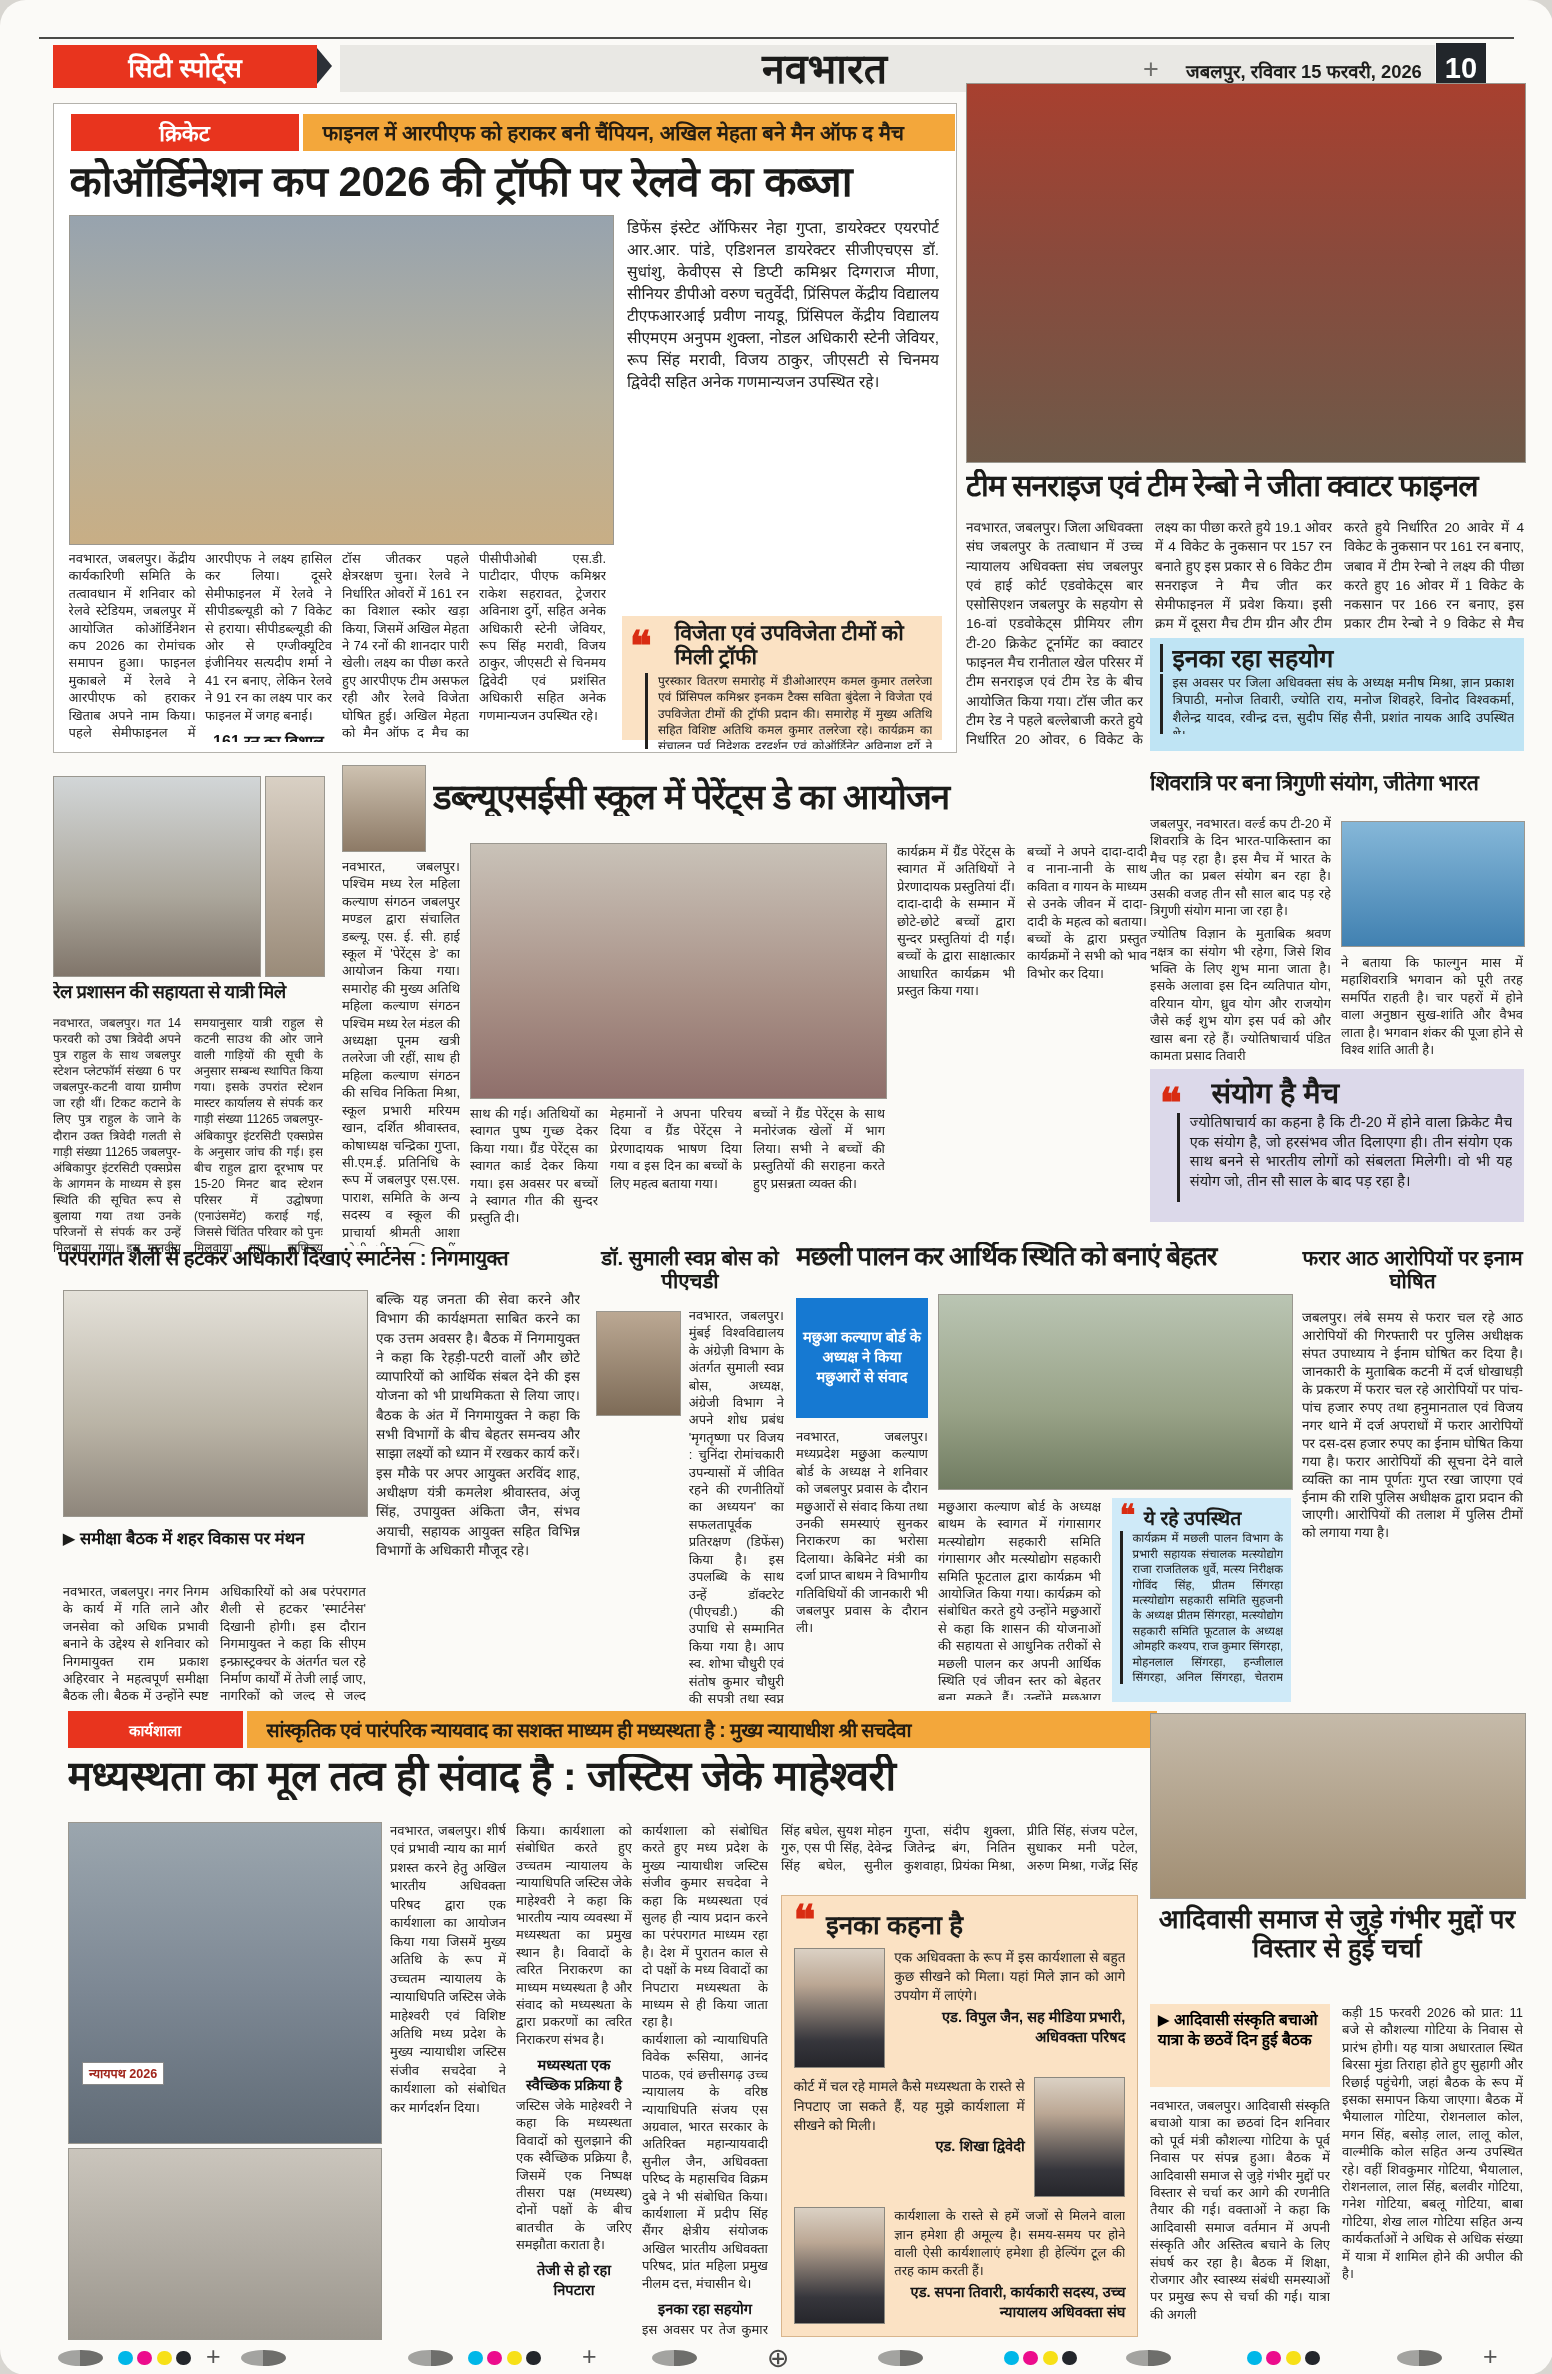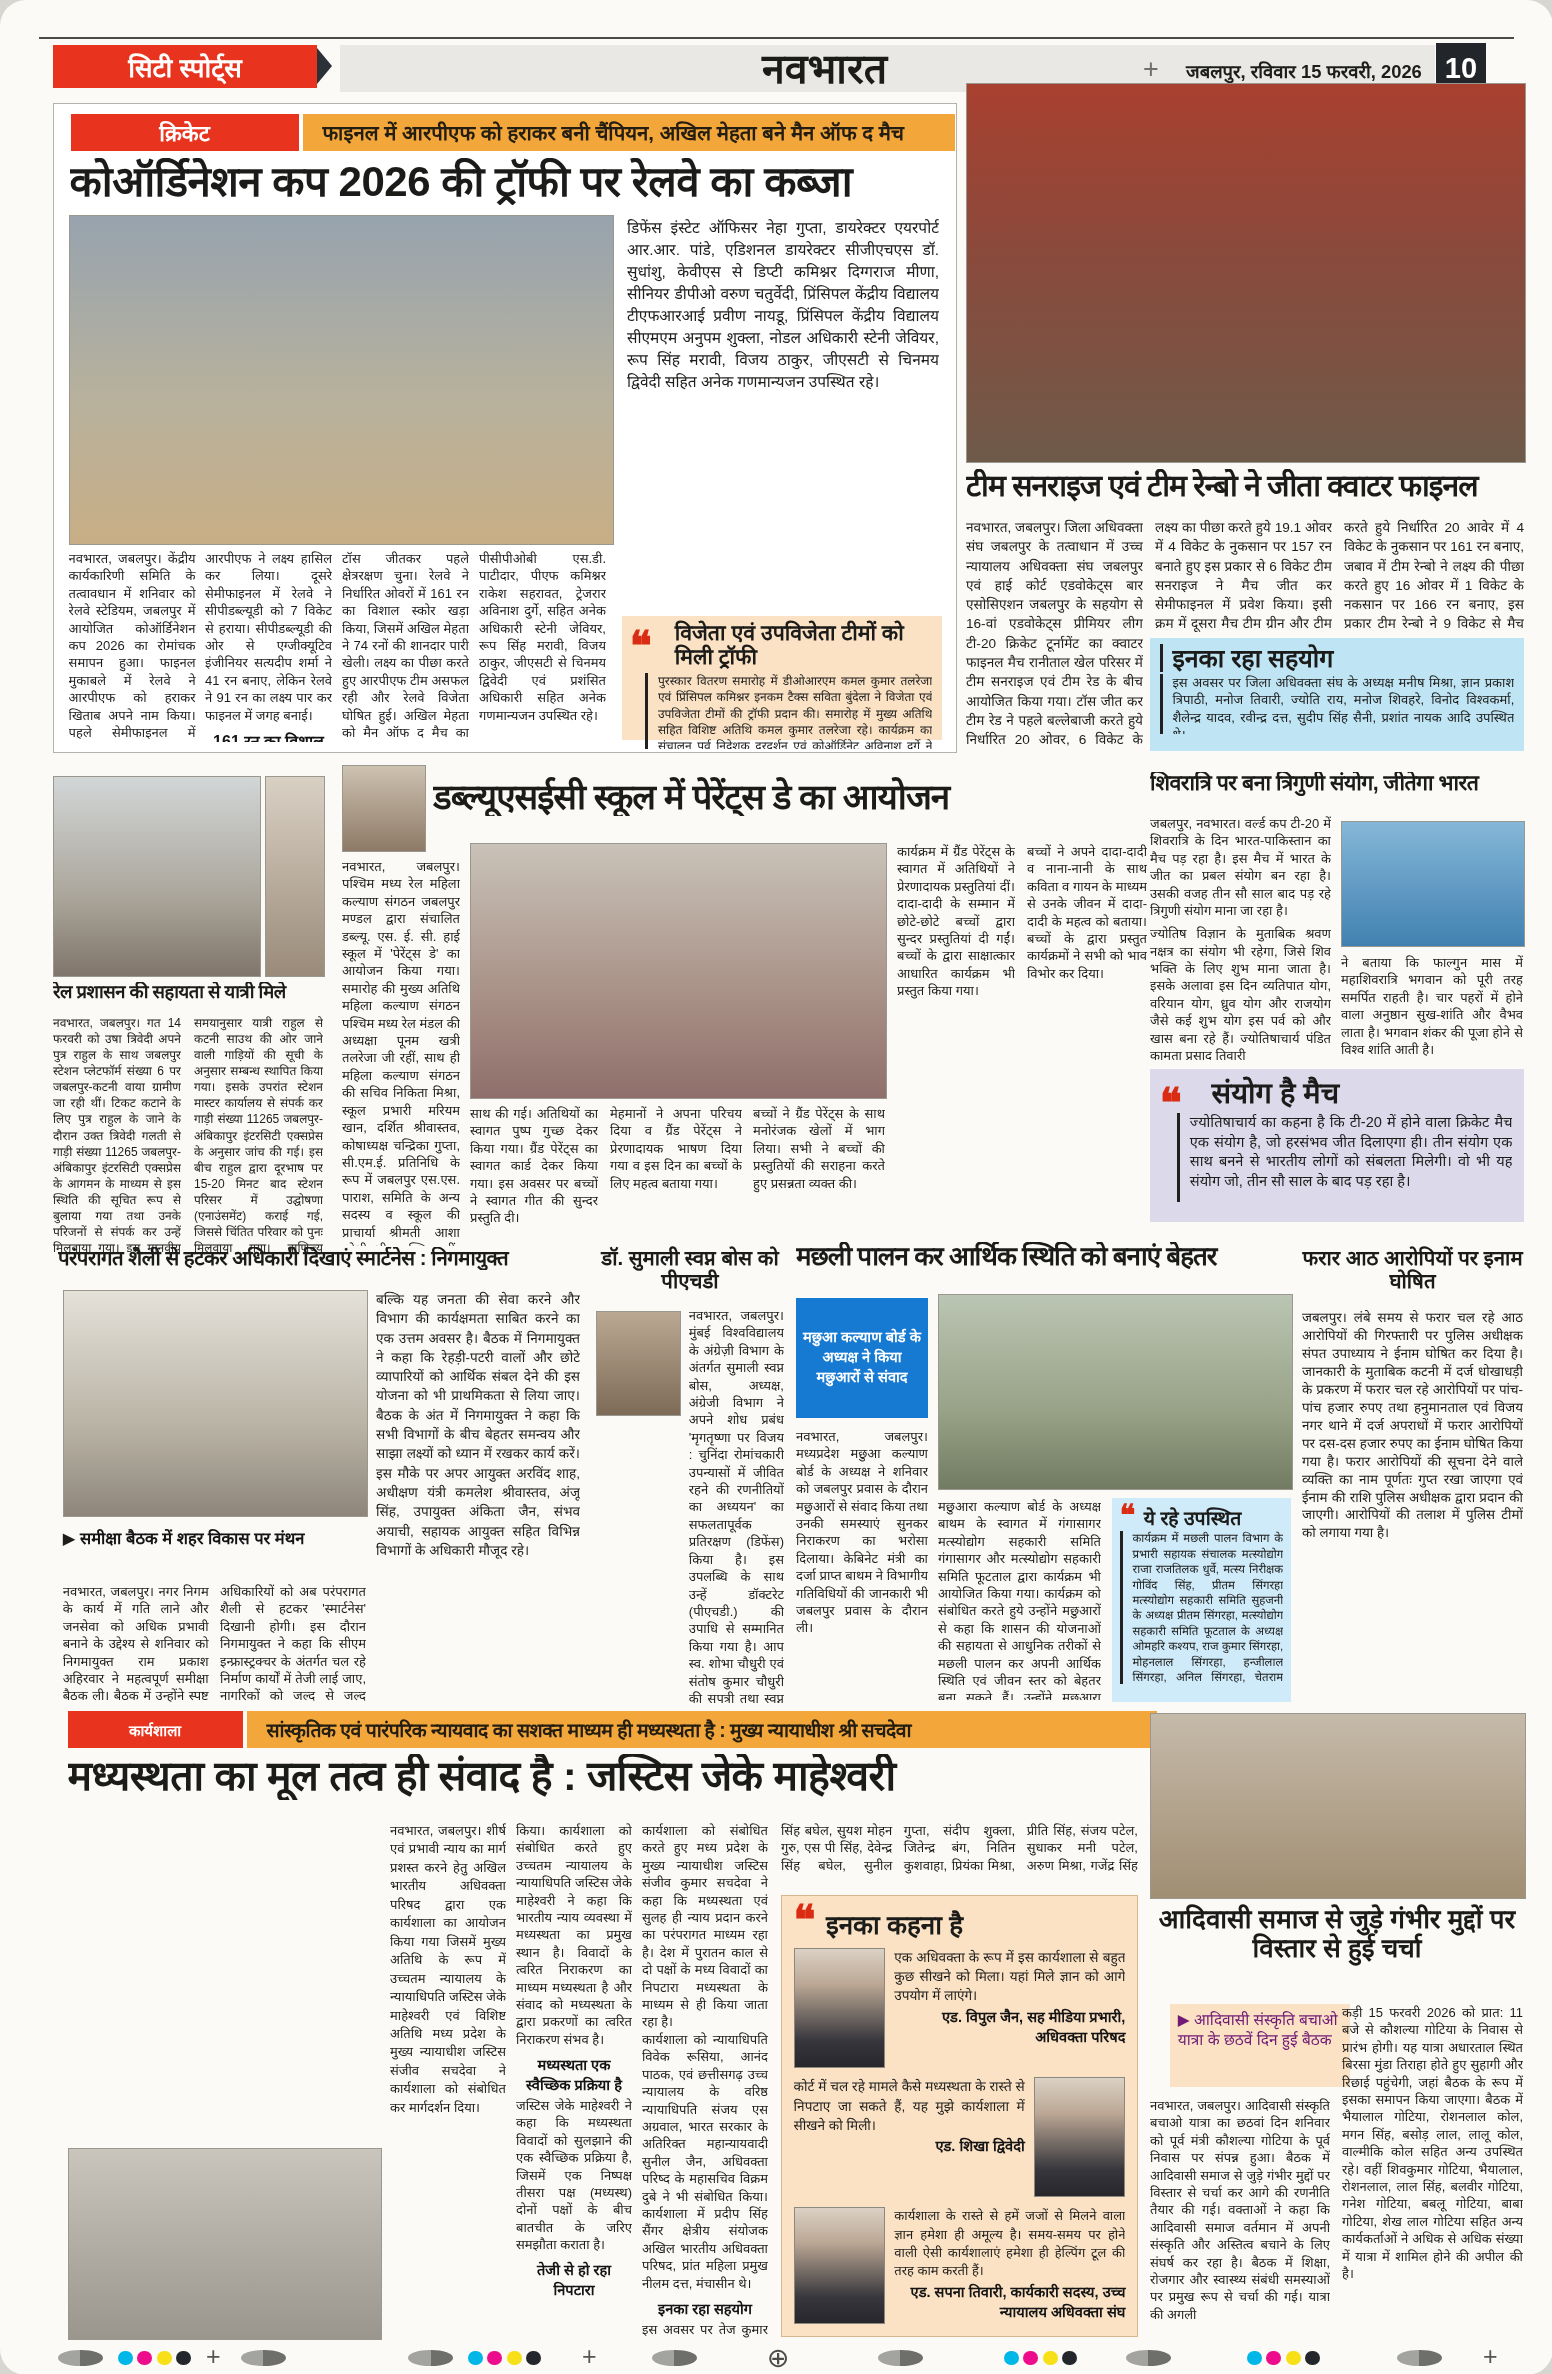--- a/index.html
+++ b/index.html
@@ -171,20 +171,23 @@
   </section>
 
   <section class="abs" style="left:53px;top:1711px;width:1087px;height:631px;">
     <div class="abs badge" style="left:14.6px;top:0;width:175px;height:37px;font-size:15px;justify-content:center;">
         <span>कार्यशाला</span>
       </div>
     <div class="abs kickbar nw" style="left:194px;top:0;width:891px;height:37px;font-size:19.4px;">
         <span>सांस्कृतिक एवं पारंपरिक न्यायवाद का सशक्त माध्यम ही मध्यस्थता है : मुख्य न्यायाधीश श्री सचदेवा</span>
       </div>
     <div class="abs hd nw" style="left:14.6px;top:43px;width:1070px;font-size:41px;"><span>मध्यस्थता का मूल तत्व ही संवाद है : जस्टिस जेके माहेश्वरी</span></div>
+    <div class="photo ph-podium abs" style="left:14.6px;top:111px;width:312px;height:320px;">
+      <div style="position:absolute;left:13.6px;bottom:58px;background:#fff;border:1px solid #888;padding:1.9px 5.8px;font-weight:800;font-size:12.6px;color:#a0251c;"><span>न्यायपथ 2026</span></div>
+    </div>
     <div class="photo ph-dais abs" style="left:14.6px;top:437px;width:312px;height:190px;"></div>
     <div class="abs bt2" style="left:337px;top:111px;width:116px;height:516px;font-size:13px;"><span>नवभारत, जबलपुर। शीर्ष एवं प्रभावी न्याय का मार्ग प्रशस्त करने हेतु अखिल भारतीय अधिवक्ता परिषद द्वारा एक कार्यशाला का आयोजन किया गया जिसमें मुख्य अतिथि के रूप में उच्चतम न्यायालय के न्यायाधिपति जस्टिस जेके माहेश्वरी एवं विशिष्ट अतिथि मध्य प्रदेश के मुख्य न्यायाधीश जस्टिस संजीव सचदेवा ने कार्यशाला को संबोधित कर मार्गदर्शन दिया।</span></div>
     <div class="abs" style="left:463px;top:111px;width:116px;height:516px;overflow:hidden;">
       <div class="bt">किया। कार्यशाला को संबोधित करते हुए उच्चतम न्यायालय के न्यायाधिपति जस्टिस जेके माहेश्वरी ने कहा कि भारतीय न्याय व्यवस्था में मध्यस्थता का प्रमुख स्थान है। विवादों के त्वरित निराकरण का माध्यम मध्यस्थता है और संवाद को मध्यस्थता के द्वारा प्रकरणों का त्वरित निराकरण संभव है।</div>
       <div class="subh" style="font-size:14.6px;">मध्यस्थता एक स्वैच्छिक प्रक्रिया है</div>
       <div class="bt">जस्टिस जेके माहेश्वरी ने कहा कि मध्यस्थता विवादों को सुलझाने की एक स्वैच्छिक प्रक्रिया है, जिसमें एक निष्पक्ष तीसरा पक्ष (मध्यस्थ) दोनों पक्षों के बीच बातचीत के जरिए समझौता कराता है।</div>
       <div class="subh" style="font-size:14.6px;">तेजी से हो रहा निपटारा</div>
     </div>
     <div class="abs" style="left:589px;top:111px;width:126px;height:516px;overflow:hidden;">
       <div class="bt">कार्यशाला को संबोधित करते हुए मध्य प्रदेश के मुख्य न्यायाधीश जस्टिस संजीव कुमार सचदेवा ने कहा कि मध्यस्थता एवं सुलह ही न्याय प्रदान करने का परंपरागत माध्यम रहा है। देश में पुरातन काल से दो पक्षों के मध्य विवादों का निपटारा मध्यस्थता के माध्यम से ही किया जाता रहा है।</div>
@@ -216,21 +219,21 @@
           <div class="bt2" style="font-size:13px;">कार्यशाला के रास्ते से हमें जजों से मिलने वाला ज्ञान हमेशा ही अमूल्य है। समय-समय पर होने वाली ऐसी कार्यशालाएं हमेशा ही हेल्पिंग टूल की तरह काम करती हैं।</div>
           <div class="opname">एड. सपना तिवारी, कार्यकारी सदस्य, उच्च न्यायालय अधिवक्ता संघ</div>
         </div>
       </div>
     </div>
   </section>
 
   <section class="abs" style="left:1150px;top:1713px;width:374px;height:629px;">
     <div class="photo ph-yatra abs" style="left:0;top:0;width:374px;height:184px;"></div>
     <div class="abs hd" style="left:0;top:192px;width:374px;font-size:26px;text-align:center;"><span>आदिवासी समाज से जुड़े गंभीर मुद्दों पर विस्तार से हुई चर्चा</span></div>
-    <div class="abs" style="left:0;top:291px;width:180px;height:83px;background:#fbe2c4;font-weight:400;font-size:15.5px;color:#701a75;padding:5.8px 7.8px;box-sizing:border-box;line-height:1.3;margin-left:20px;">
+    <div class="abs" style="left:0;top:291px;width:180px;height:83px;background:#fbe2c4;font-weight:700;font-size:15.5px;color:#000000;padding:5.8px 7.8px;box-sizing:border-box;line-height:1.3;">
       <span>▶</span>
       <span>आदिवासी संस्कृति बचाओ यात्रा के छठवें दिन हुई बैठक</span>
     </div>
     <div class="abs bt" style="left:0;top:384px;width:180px;height:243px;"><span>नवभारत, जबलपुर। आदिवासी संस्कृति बचाओ यात्रा का छठवां दिन शनिवार को पूर्व मंत्री कौशल्या गोटिया के पूर्व निवास पर संपन्न हुआ। बैठक में आदिवासी समाज से जुड़े गंभीर मुद्दों पर विस्तार से चर्चा कर आगे की रणनीति तैयार की गई। वक्ताओं ने कहा कि आदिवासी समाज वर्तमान में अपनी संस्कृति और अस्तित्व बचाने के लिए संघर्ष कर रहा है। बैठक में शिक्षा, रोजगार और स्वास्थ्य संबंधी समस्याओं पर प्रमुख रूप से चर्चा की गई। यात्रा की अगली</span></div>
     <div class="abs bt" style="left:192px;top:291px;width:181px;height:336px;"><span>कड़ी 15 फरवरी 2026 को प्रात: 11 बजे से कौशल्या गोटिया के निवास से प्रारंभ होगी। यह यात्रा अधारताल स्थित बिरसा मुंडा तिराहा होते हुए सुहागी और रिछाई पहुंचेगी, जहां बैठक के रूप में इसका समापन किया जाएगा। बैठक में भैयालाल गोटिया, रोशनलाल कोल, मगन सिंह, बसोड़ लाल, लालू कोल, वाल्मीकि कोल सहित अन्य उपस्थित रहे। वहीं शिवकुमार गोटिया, भैयालाल, रोशनलाल, लाल सिंह, बलवीर गोटिया, गनेश गोटिया, बबलू गोटिया, बाबा गोटिया, शेख लाल गोटिया सहित अन्य कार्यकर्ताओं ने अधिक से अधिक संख्या में यात्रा में शामिल होने की अपील की है।</span></div>
   </section>
 
   <div class="abs" style="left:0;top:2346px;width:1553px;height:28px;">
     <div class="abs ellip" style="left:58px;top:3.9px;"></div>
     <div class="abs mkrow" style="left:118px;top:4.9px;">

